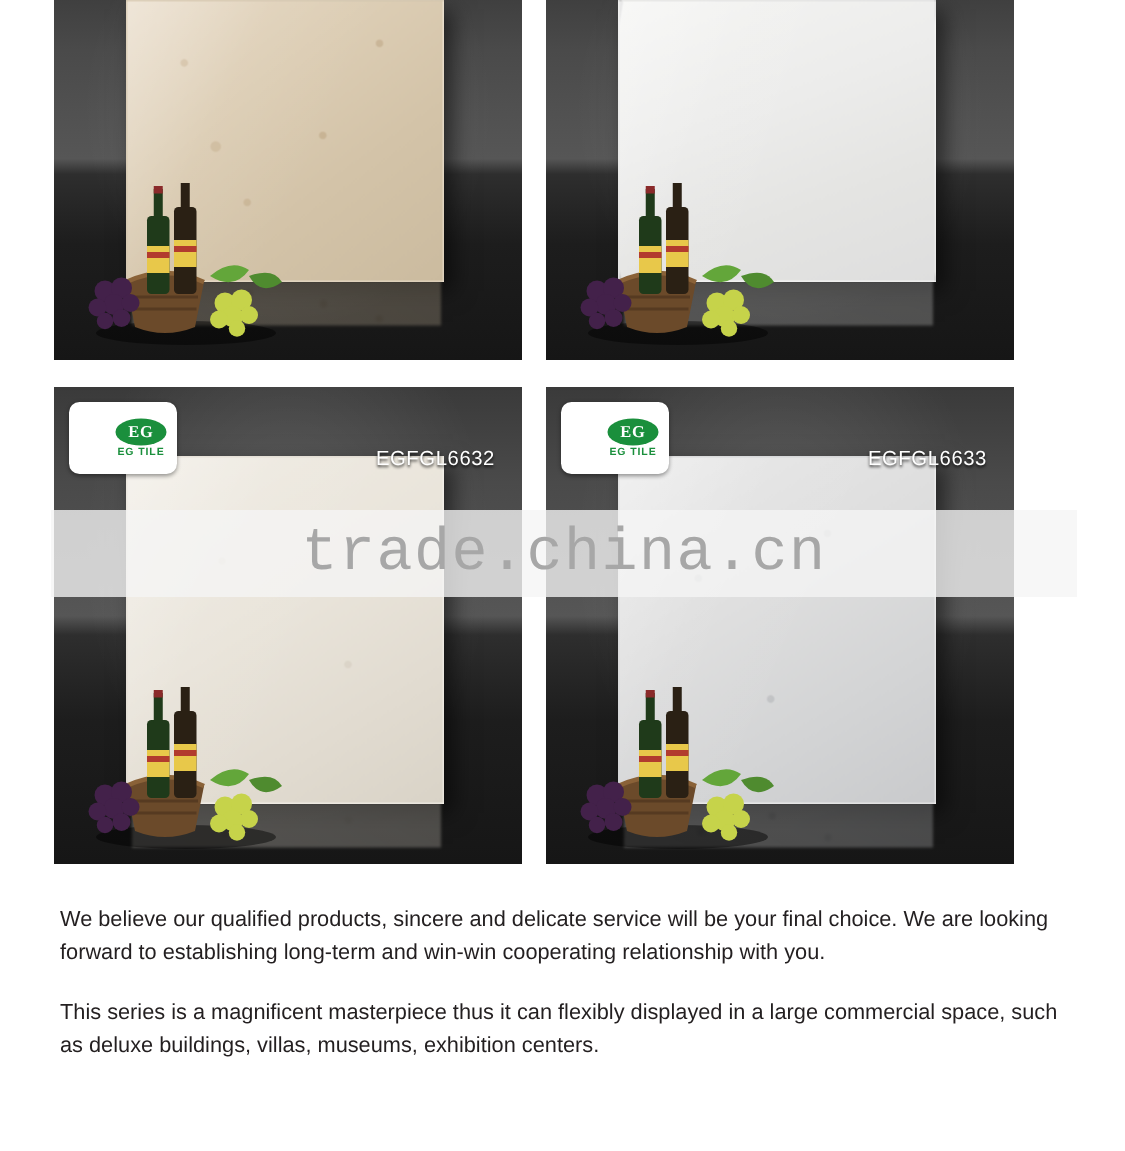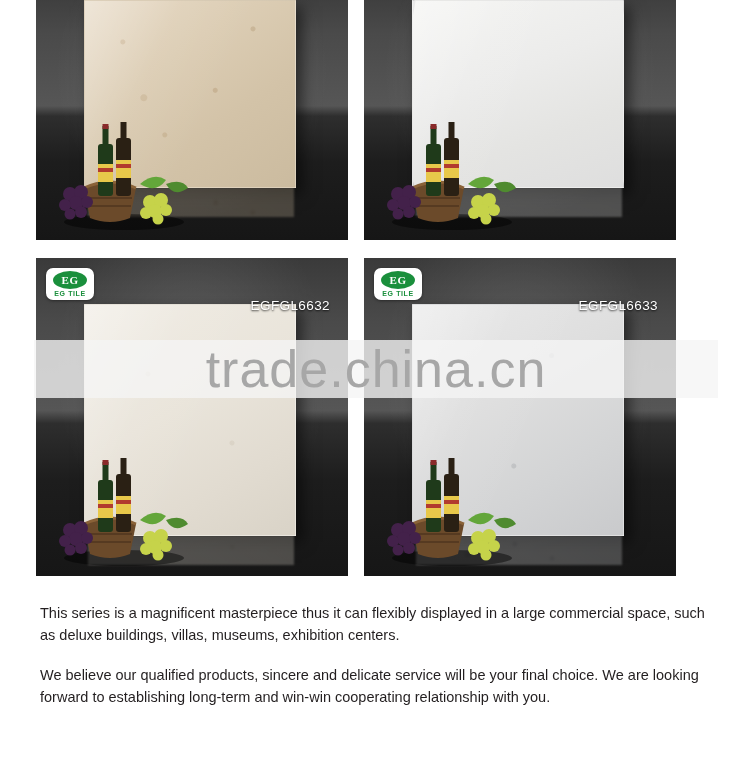--- a/index.html
+++ b/index.html
@@ -122,28 +122,29 @@
       radial-gradient(circle at 48% 70%, rgba(150,152,156,0.32) 0 2px, rgba(0,0,0,0) 3px),
       linear-gradient(150deg, #e9e9e9 0%, #dedede 40%, #d3d4d5 72%, #c9cacc 100%);
   }
 
   
   .logo-badge {
     position: absolute;
     left: 10px;
     top: 10px;
     width: 48px;
-    height: 32px;
+    height: 48px;
     border-radius: 7px;
     background: #ffffff;
     display: flex;
     flex-direction: column;
     align-items: center;
     justify-content: center;
     box-shadow: 0 1px 3px rgba(0,0,0,0.4);
+    padding-left: 24px;
   }
   .logo-oval {
     width: 34px;
     height: 18px;
     border-radius: 50%;
     background: #1a8f3c;
     color: #ffffff;
     font-size: 11px;
     font-weight: bold;
     line-height: 18px;
@@ -187,24 +188,24 @@
     width: 684px;
     height: 58px;
     background: rgba(245,245,245,0.78);
     display: flex;
     align-items: center;
     justify-content: center;
     z-index: 30;
     pointer-events: none;
   }
   .watermark span {
-    font-size: 52px;
+    font-size: 40px;
     color: #a7a7a7;
     letter-spacing: 1px;
-    font-family: Liberation Sans, sans-serif;
+    font-family: Liberation Mono, monospace;
   }
 
   
   .textblock {
     position: absolute;
     left: 40px;
     top: 602px;
     width: 670px;
     color: #231f20;
   }
@@ -430,17 +431,17 @@
         </svg>
       </div>
     </div>
   </div>
 
   <div class="watermark">
     <span>trade.china.cn</span>
   </div>
 
   <div class="textblock">
+    <p class="para">We believe our qualified products, sincere and delicate service will be your final choice. We are looking forward to establishing long-term and win-win cooperating relationship with you.</p>
     <p class="para">This series is a magnificent masterpiece thus it can flexibly displayed in a large commercial space, such as deluxe buildings, villas, museums, exhibition centers.</p>
-    <p class="para">We believe our qualified products, sincere and delicate service will be your final choice. We are looking forward to establishing long-term and win-win cooperating relationship with you.</p>
   </div>
 
 </div>
 
 </body></html>

